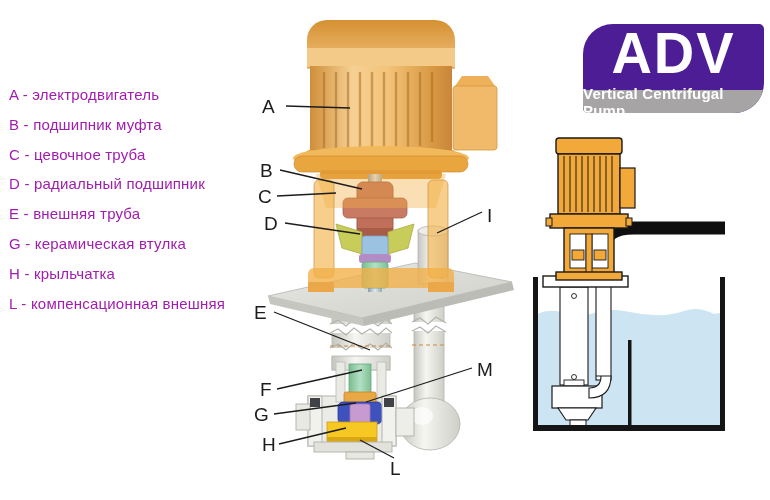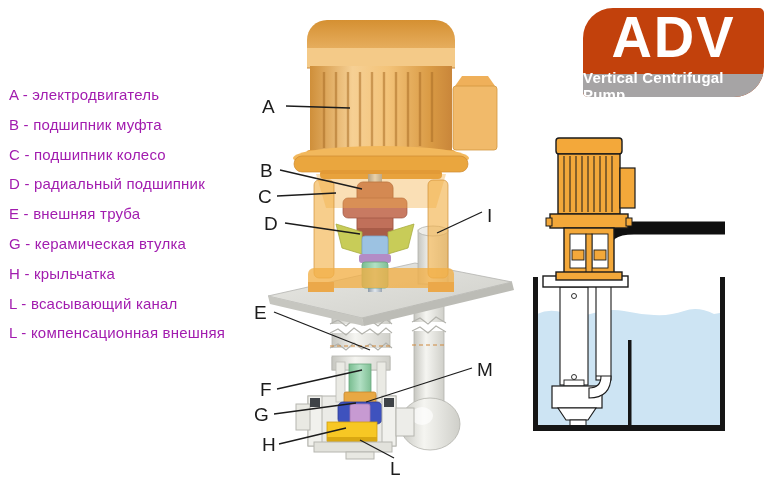--- a/index.html
+++ b/index.html
@@ -4,46 +4,45 @@
 <style>
   html,body{margin:0;padding:0;}
   body{font-family:"Liberation Sans",sans-serif;background:#ffffff;}
   #screen{position:relative;width:770px;height:500px;background:#ffffff;overflow:hidden;}
 
   
   .parts-list{position:absolute;left:9px;top:80px;width:250px;}
   .part-item{font-size:15px;line-height:29.8px;color:#a21caf;letter-spacing:.2px;white-space:nowrap;}
 
   
-  .logo{position:absolute;left:583px;top:8px;width:181px;height:89px;background:#c2410c;
+  .logo{position:absolute;left:583px;top:24px;width:181px;height:89px;background:#4c1d95;
         border-radius:30px 5px 30px 5px;overflow:hidden;}
   .logo-title{position:absolute;top:-3px;left:0;width:100%;height:62px;text-align:center;
         font-size:56px;font-weight:bold;color:#ffffff;letter-spacing:2px;line-height:66px;
         transform:scaleY(1.02);}
   .logo-banner{position:absolute;bottom:0;left:0;width:100%;height:23px;background:#a6a4a5;
         display:flex;align-items:center;justify-content:center;margin-top:36px;}
   .logo-banner span{font-size:15px;font-weight:bold;color:#ffffff;letter-spacing:.2px;}
 
   .svg-abs{position:absolute;}
   svg text.callout{font-family:"Liberation Sans",sans-serif;font-size:19px;fill:#1c1c1c;}
 </style>
 </head>
 <body>
 
 <div id="screen">
 
   <div class="parts-list">
     <div class="part-item">A - электродвигатель</div>
     <div class="part-item">B - подшипник муфта</div>
-    <div class="part-item">C - подшипник колесо</div>
+    <div class="part-item">C - цевочное труба</div>
     <div class="part-item">D - радиальный подшипник</div>
     <div class="part-item">E - внешняя труба</div>
     <div class="part-item">G - керамическая втулка</div>
     <div class="part-item">H - крыльчатка</div>
-    <div class="part-item">L - всасывающий канал</div>
     <div class="part-item">L - компенсационная внешняя</div>
   </div>
 
   <div class="logo">
     <div class="logo-title">ADV</div>
     <div class="logo-banner">
       <span>Vertical Centrifugal Pump</span>
     </div>
   </div>
 

